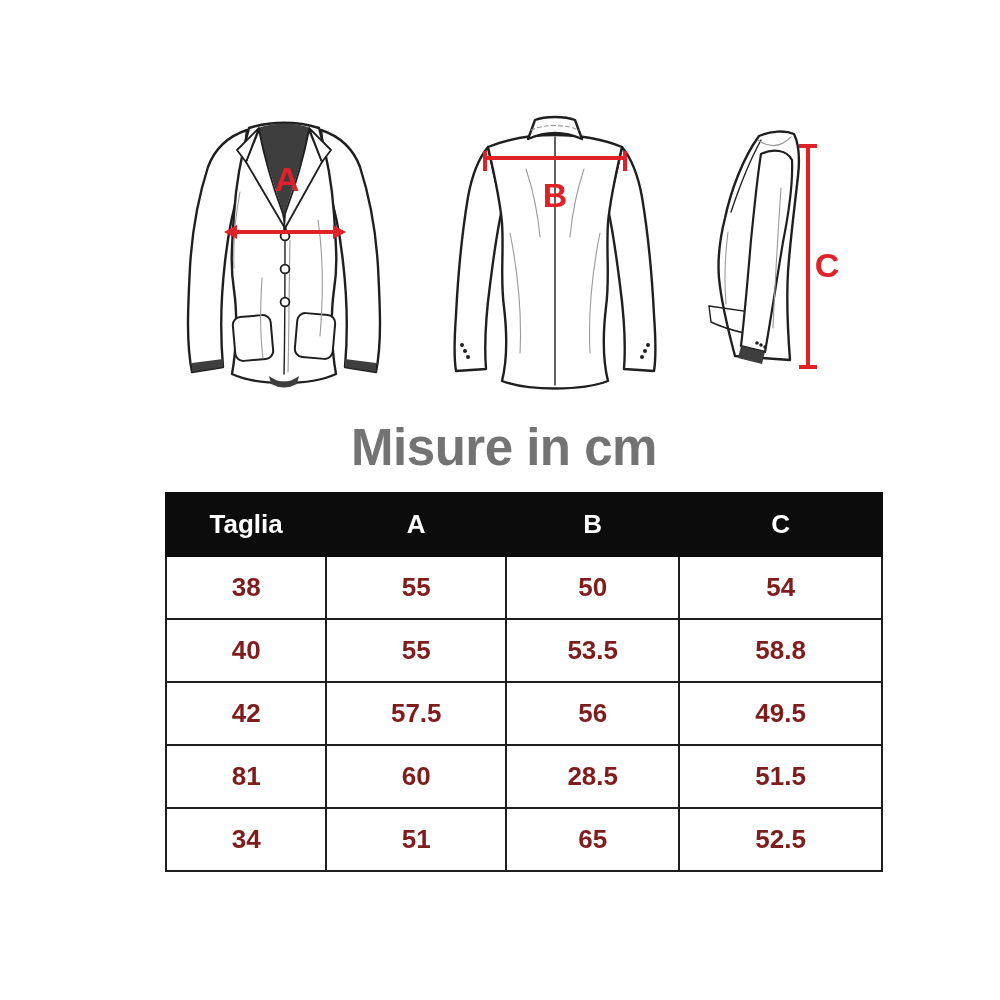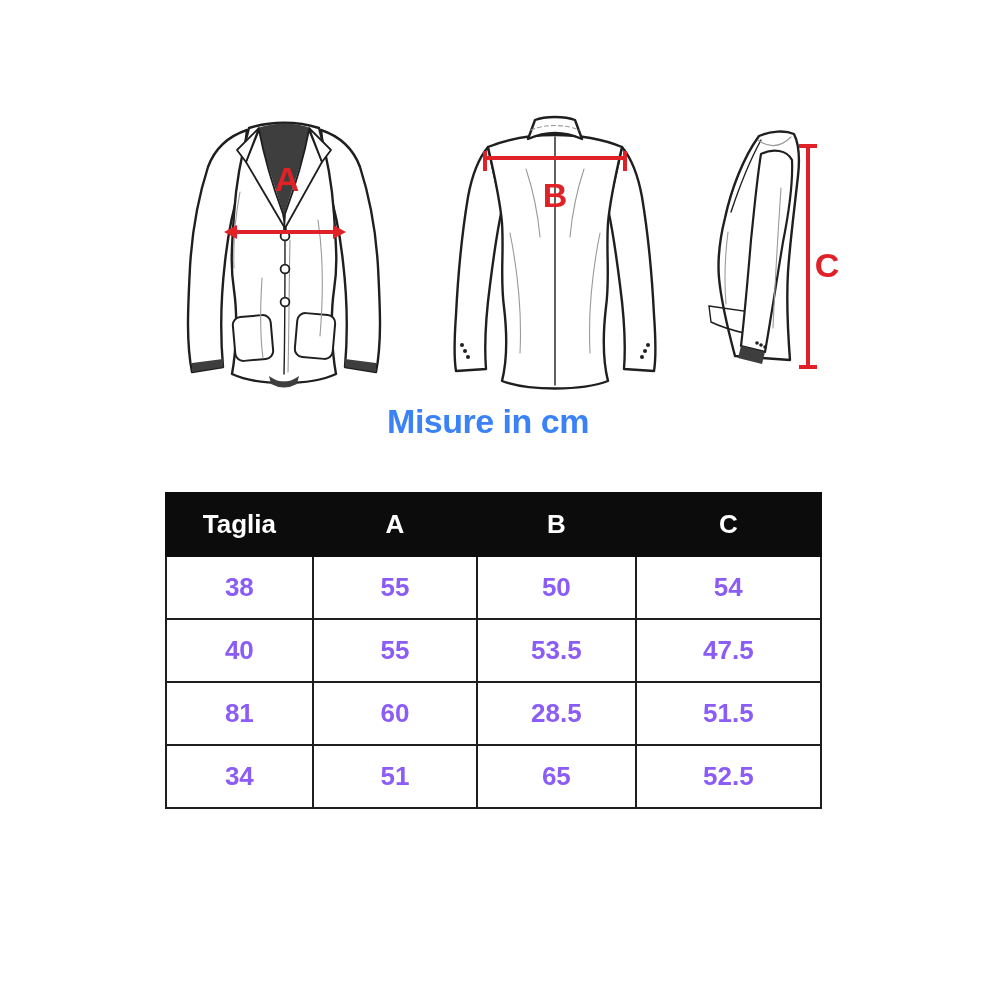--- a/index.html
+++ b/index.html
@@ -4,35 +4,35 @@
 <style>
   html,body{margin:0;padding:0;}
   body{
     width:1000px;height:1000px;background:#ffffff;
     font-family:"Liberation Sans","DejaVu Sans",sans-serif;
   }
   .canvas{position:relative;width:1000px;height:1000px;background:#ffffff;overflow:hidden;}
   .fig{position:absolute;}
   .fig svg{display:block;width:100%;height:100%;}
   .page-title{
-    position:absolute;left:0;top:402px;width:976px;margin:0;
-    text-align:center;font-size:34px;font-weight:800;color:#3b82f6;
+    position:absolute;left:0;top:402px;width:976px;margin:16px;
+    text-align:center;font-size:51px;font-weight:800;color:#737373;
     letter-spacing:-0.5px;
   }
   table.size{
-    position:absolute;left:165px;top:492px;width:657px;
+    position:absolute;left:165px;top:492px;width:718px;
     border-collapse:collapse;table-layout:fixed;
     font-family:"Liberation Sans","DejaVu Sans",sans-serif;
   }
   table.size th{
     background:#0c0c0c;color:#ffffff;font-size:26px;font-weight:700;
     height:61px;border:2px solid #0c0c0c;padding:0;text-align:center;
   }
   table.size td{
-    background:#ffffff;color:#8b5cf6;font-size:26px;font-weight:700;
+    background:#ffffff;color:#7f1d1d;font-size:26px;font-weight:700;
     height:61px;border:2px solid #1e1e1e;padding:0;text-align:center;
   }
   .ln{stroke:#1f1f1f;stroke-width:2.4;fill:#ffffff;stroke-linejoin:round;stroke-linecap:round;}
   .ln-thin{stroke:#1f1f1f;stroke-width:1.4;fill:none;stroke-linecap:round;}
   .sketch{stroke:#9a9a9a;stroke-width:1.1;fill:none;stroke-linecap:round;}
   .dark{fill:#3e3e3e;stroke:none;}
   .red{stroke:#e02127;stroke-width:4;fill:none;stroke-linecap:butt;}
   .redfill{fill:#e02127;stroke:none;}
   .mlabel{
     font-family:"Liberation Sans","DejaVu Sans",sans-serif;
@@ -167,21 +167,27 @@
       <tr>
         <td>38</td>
         <td>55</td>
         <td>50</td>
         <td>54</td>
       </tr>
       <tr>
         <td>40</td>
         <td>55</td>
         <td>53.5</td>
-        <td>47.5</td>
+        <td>58.8</td>
+      </tr>
+      <tr>
+        <td>42</td>
+        <td>57.5</td>
+        <td>56</td>
+        <td>49.5</td>
       </tr>
       <tr>
         <td>81</td>
         <td>60</td>
         <td>28.5</td>
         <td>51.5</td>
       </tr>
       <tr>
         <td>34</td>
         <td>51</td>

